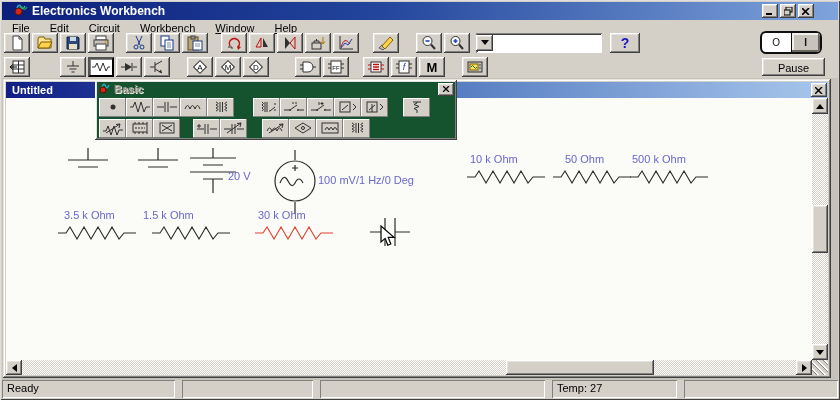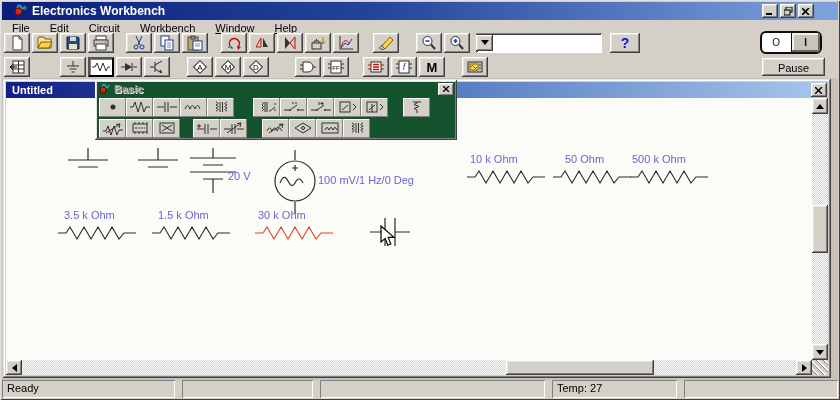--- a/index.html
+++ b/index.html
@@ -400,21 +400,21 @@
               <path d="M0 7h8l4-6 7 12 7-12 7 12 7-12 7 12 7-12 7 12 5-6h12" fill="none" stroke="#2a2a2a" stroke-width="1.1"></path>
             </svg>
         </div>
 
         <span class="clabel" style="left:58px;top:111px;">3.5 k Ohm</span>
         <div class="comp" style="left:52px;top:128px;">
           <svg width="78" height="14" viewBox="0 0 78 14">
               <path d="M0 7h8l4-6 7 12 7-12 7 12 7-12 7 12 7-12 7 12 5-6h12" fill="none" stroke="#2a2a2a" stroke-width="1.1"></path>
             </svg>
         </div>
-        <span class="clabel" style="left:152px;top:111px;">1.5 k Ohm</span>
+        <span class="clabel" style="left:137px;top:111px;">1.5 k Ohm</span>
         <div class="comp" style="left:146px;top:128px;">
           <svg width="78" height="14" viewBox="0 0 78 14">
               <path d="M0 7h8l4-6 7 12 7-12 7 12 7-12 7 12 7-12 7 12 5-6h12" fill="none" stroke="#2a2a2a" stroke-width="1.1"></path>
             </svg>
         </div>
         <span class="clabel" style="left:252px;top:111px;">30 k Ohm</span>
         <div class="comp" style="left:249px;top:128px;">
           <svg width="78" height="14" viewBox="0 0 78 14">
               <path d="M0 7h8l4-6 7 12 7-12 7 12 7-12 7 12 7-12 7 12 5-6h12" fill="none" stroke="#e0402e" stroke-width="1.1"></path>
             </svg>

